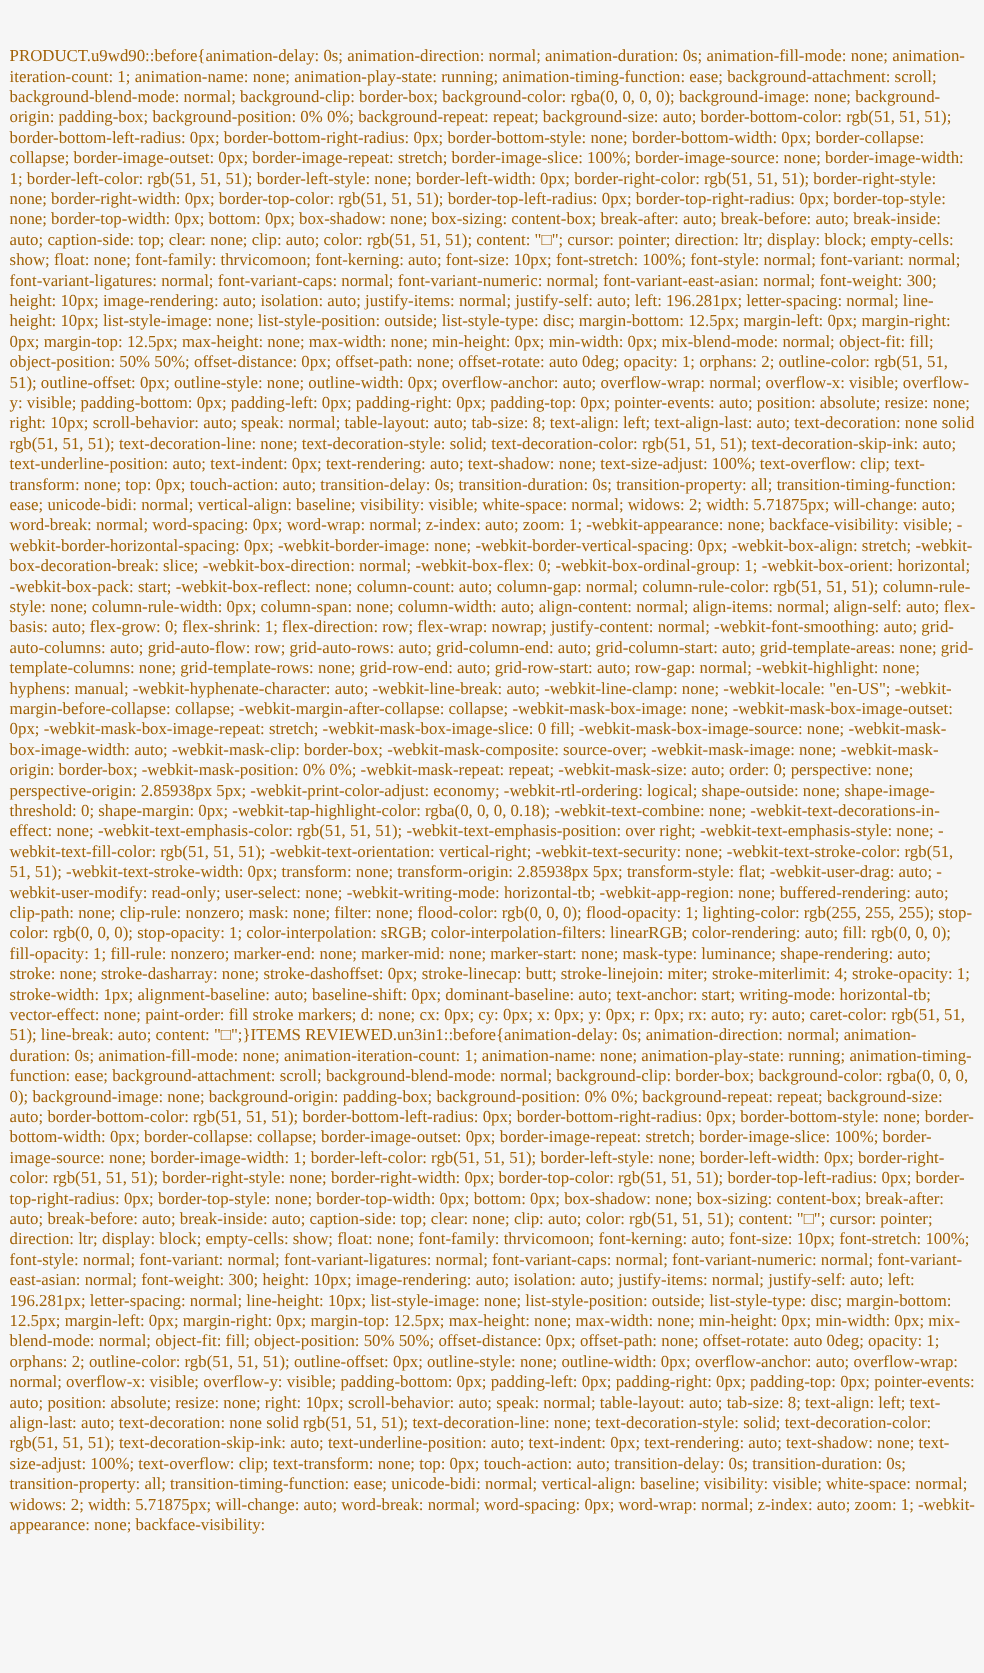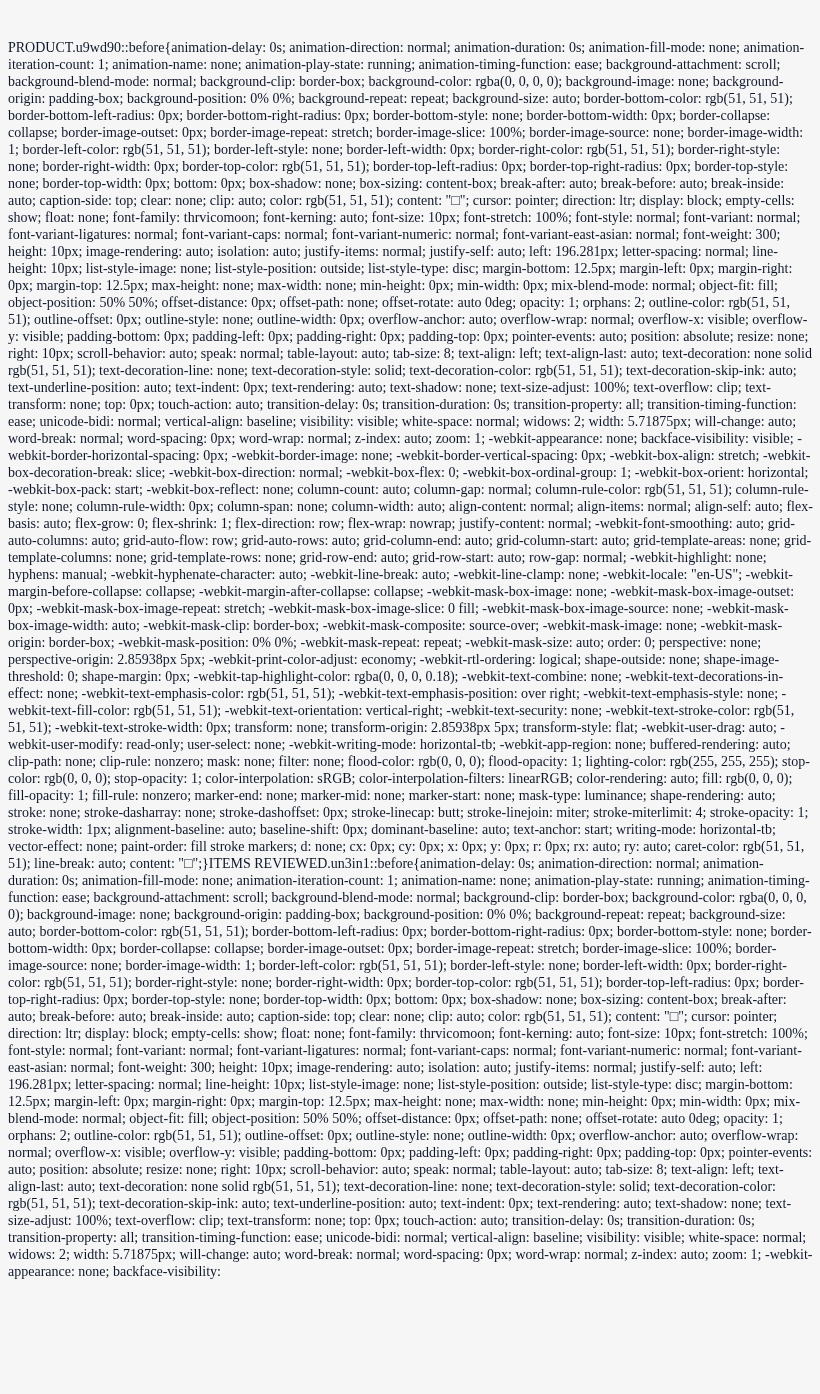--- a/index.html
+++ b/index.html
@@ -16,21 +16,21 @@
     width: 820px;
     height: 1394px;
     overflow: hidden;
   }
   .dump {
     margin: 0;
     padding: 39px 7px 0 8px;
     font-family: "Liberation Serif", serif;
     font-size: 14px;
     line-height: 17px;
-    color: #0f172a;
+    color: #a16207;
     text-align: left;
     overflow-wrap: break-word;
     word-break: normal;
     -webkit-hyphens: manual;
     hyphens: manual;
   }
   .dump span {
     white-space: normal;
   }
 </style>

